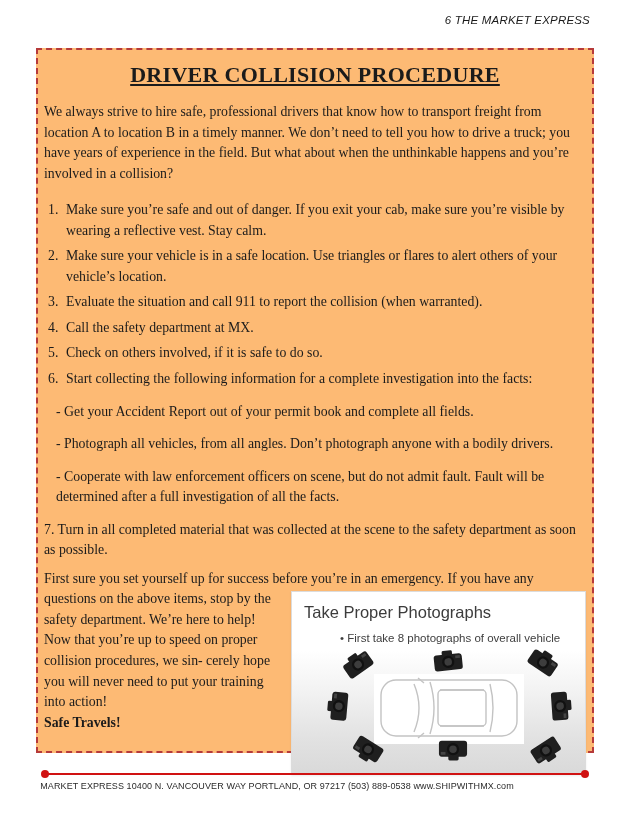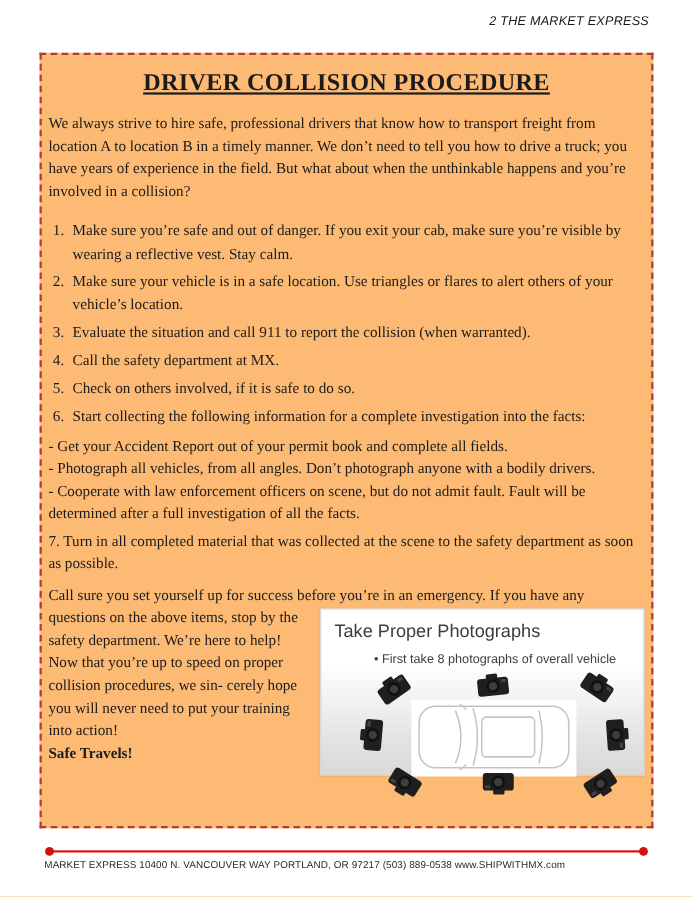--- a/index.html
+++ b/index.html
@@ -32,28 +32,28 @@
   }
   ol.steps{margin:0;padding:0;list-style:none;counter-reset:none;}
   ol.steps li{
     display:flex;margin:0 0 5px 0;
   }
   ol.steps .num{
     flex:0 0 22px;text-align:left;padding-left:4px;box-sizing:border-box;
   }
   ol.steps .step-text{flex:1;}
   .dash-block{margin:6px 0 0 0;}
-  .dash-block p{margin:0;}
+  .dash-block p{margin:12px;}
   .para7{margin:4px 0 0 0;}
   .closing{margin:8px 0 0 0;}
   .closing p{margin:0;}
   .signoff{font-weight:bold;}
   
   .figure{
-    float:right;width:295px;height:152px;margin:2px 0 4px 19px;
+    float:right;width:295px;height:184px;margin:2px 0 4px 19px;
     border:1px solid #dcdcdc;box-sizing:border-box;position:relative;
     background:linear-gradient(180deg,#ffffff 0%,#ffffff 32%,#f2f2f2 55%,#e2e2e2 80%,#d9d9d9 100%);
     font-family:"Liberation Sans", sans-serif;
     box-shadow:0 1px 2px rgba(0,0,0,.08);
   }
   .figure-title{
     position:absolute;left:12px;top:8px;font-size:16.5px;color:#3c3c3c;
   }
   .figure-bullet{
     position:absolute;left:48px;top:38px;font-size:11.5px;color:#3e3e3e;
@@ -83,21 +83,21 @@
   .footer-rule .dot.right{right:-4px;}
   .footer-text{
     position:absolute;left:0;top:781px;width:554px;text-align:center;
     font-family:"Liberation Sans", sans-serif;font-size:9px;color:#2a2a2a;
     letter-spacing:.1px;
   }
 </style>
 </head>
 <body>
 
-<div class="page-header">2 THE MARKET EXPRESS</div>
+<div class="page-header">6 THE MARKET EXPRESS</div>
 
 <div class="doc-box">
   <h1 class="doc-title">DRIVER COLLISION PROCEDURE</h1>
 
   <p class="body-text intro">We always strive to hire safe, professional drivers that know how to transport freight from location A to location B in a timely manner. We don’t need to tell you how to drive a truck; you have years of experience in the field. But what about when the unthinkable happens and you’re involved in a collision?</p>
 
 
   <ol class="steps body-text">
     <li>
       <span class="num">1.</span>
@@ -127,21 +127,21 @@
 
   <div class="dash-block body-text">
     <p>- Get your Accident Report out of your permit book and complete all fields.</p>
     <p>- Photograph all vehicles, from all angles. Don’t photograph anyone with a bodily drivers.</p>
     <p>- Cooperate with law enforcement officers on scene, but do not admit fault. Fault will be determined after a full investigation of all the facts.</p>
   </div>
 
   <p class="para7 body-text">7. Turn in all completed material that was collected at the scene to the safety department as soon as possible.</p>
 
   <div class="closing body-text">
-    <p>Call sure you set yourself up for success before you’re in an emergency. If you have any</p>
+    <p>First sure you set yourself up for success before you’re in an emergency. If you have any</p>
 
     <div class="figure">
       <div class="figure-title">Take Proper Photographs</div>
       <div class="figure-bullet">• First take 8 photographs of overall vehicle</div>
       <div class="car-band"></div>
       <span class="car">
         <svg width="142" height="64" viewBox="0 0 142 64">
           <g fill="none" stroke="#c3c3c3" stroke-width="1.4">
             <rect x="3" y="4" width="136" height="56" rx="15" ry="15"></rect>
             <path d="M36 8 Q46 32 36 56"></path>

